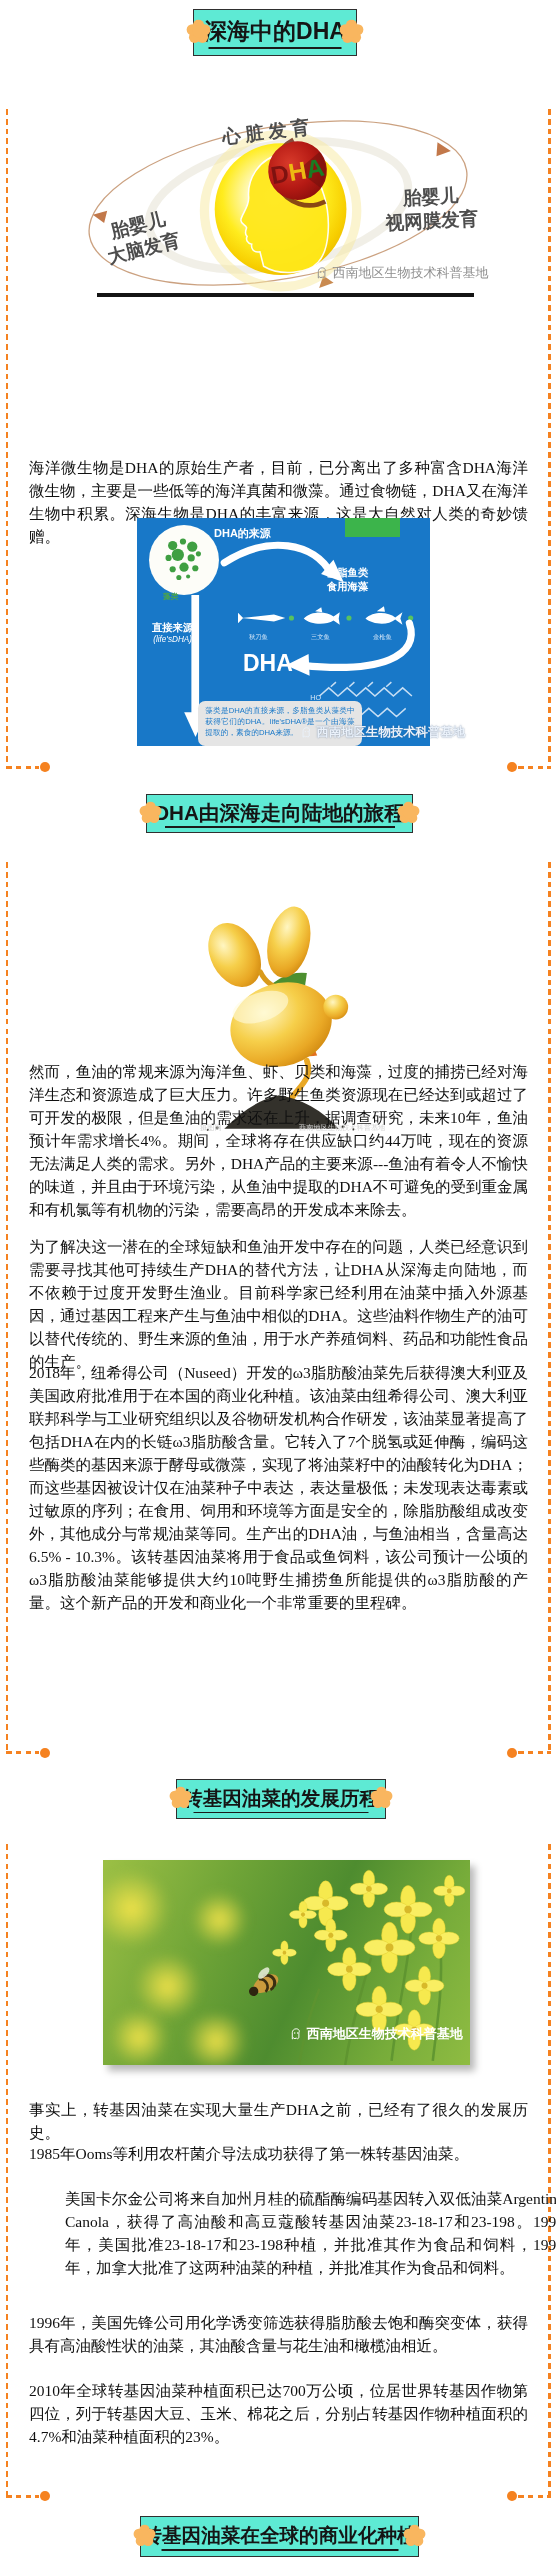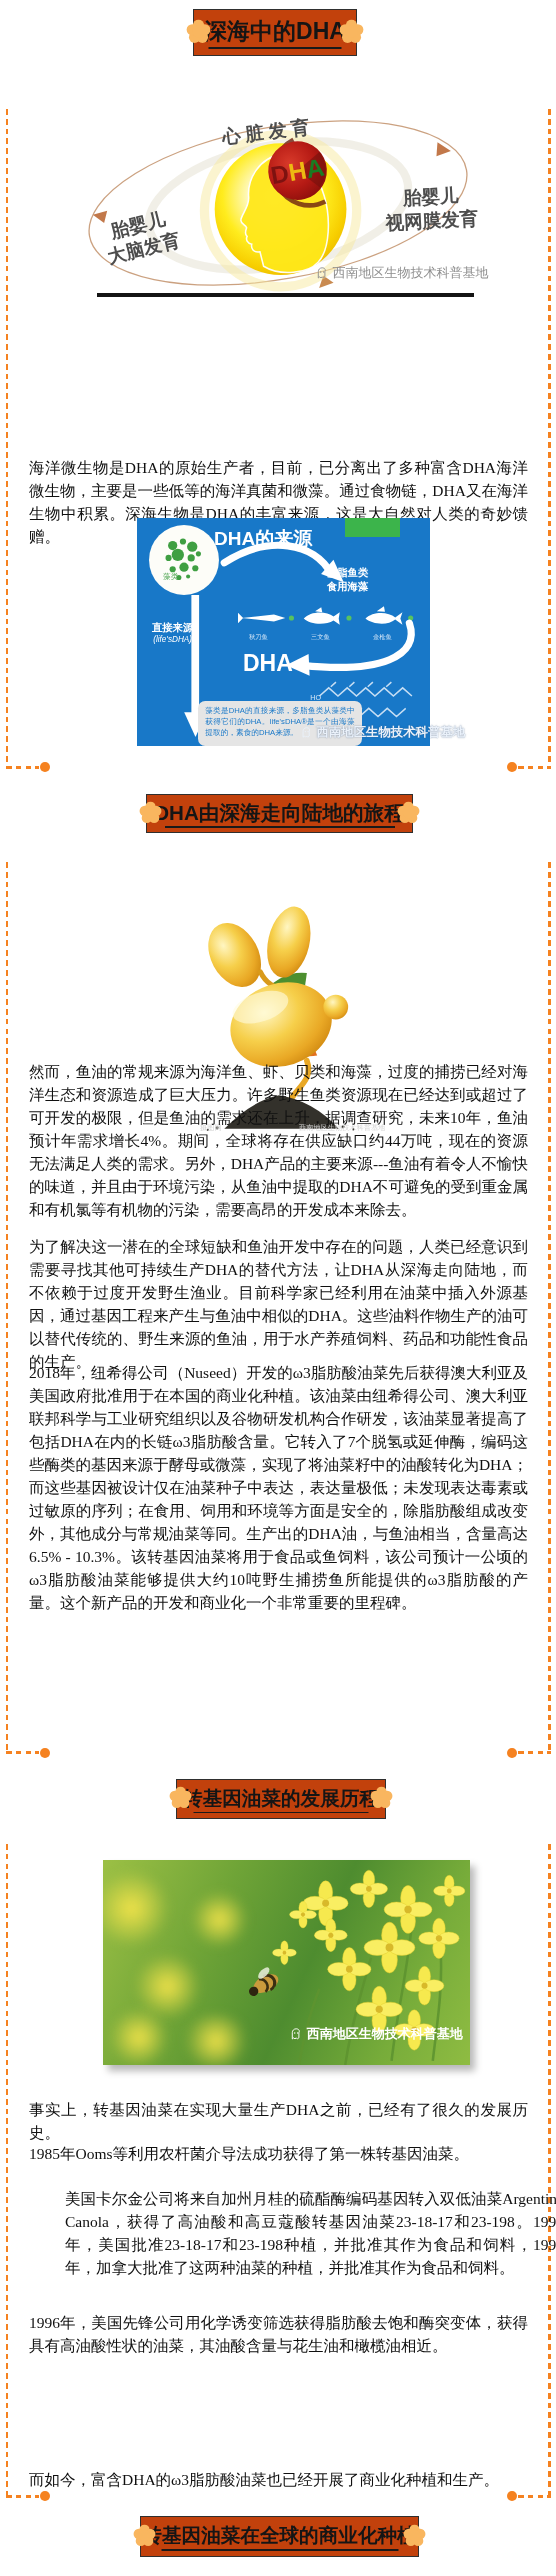--- a/index.html
+++ b/index.html
@@ -3,21 +3,21 @@
 <meta charset="utf-8">
 <style>
   html,body{margin:0;padding:0;background:#fff;}
   #page{position:relative;width:556px;height:2880px;background:#fff;overflow:hidden;
         font-family:"Liberation Serif","DejaVu Serif",serif;color:#111;}
   
   .vline{position:absolute;width:2.6px;background-image:repeating-linear-gradient(to bottom,#F58220 0 5.7px,transparent 5.7px 9.8px);}
   .harm{position:absolute;height:2.6px;width:33px;background-image:repeating-linear-gradient(to right,#F58220 0 5.7px,transparent 5.7px 9.8px);}
   .fdot{position:absolute;width:9.8px;height:9.8px;border-radius:50%;background:#F58220;}
   
-  .tbox{position:absolute;background:#c2410c;border:1.5px solid #2F2F2F;z-index:5;}
+  .tbox{position:absolute;background:#5eead4;border:1.5px solid #2F2F2F;z-index:5;}
   .tbox .ttl{position:absolute;left:0;right:0;text-align:center;font-family:"Liberation Sans","DejaVu Sans",sans-serif;
              font-weight:bold;color:#151515;white-space:nowrap;}
   .tbox .tul{position:absolute;left:50%;transform:translateX(-50%);background:#1a1a1a;}
   .star{position:absolute;top:50%;transform:translateY(-50%);z-index:6;}
   .star.l{left:-7.7px}.star.r{right:-7.7px}
   
   .para{position:absolute;left:29px;width:499px;font-size:15.5px;line-height:23px;text-align:justify;color:#101010;}
   .lead{font-family:"Liberation Sans","DejaVu Sans",sans-serif;font-weight:bold;}
   
   #fig1{position:absolute;left:77px;top:114px;width:402px;height:178px;}
@@ -235,39 +235,39 @@
       <span>西南地区生物技术科普基地</span>
     </div>
   </div>
 
   <div id="divider1"></div>
 
   <div class="para" style="top:456px;">海洋微生物是DHA的原始生产者，目前，已分离出了多种富含DHA海洋微生物，主要是一些低等的海洋真菌和微藻。通过食物链，DHA又在海洋生物中积累。深海生物是DHA的丰富来源，这是大自然对人类的奇妙馈赠。</div>
 
   <div id="info">
     <div class="abs" style="left:208px;top:0;width:55px;height:18.5px;background:#3CB44B;"></div>
-    <div class="abs wtxt" style="left:77px;top:8.2px;font-size:19px;">DHA的来源</div>
+    <div class="abs wtxt" style="left:77px;top:8.2px;font-size:11px;">DHA的来源</div>
     <svg class="abs" style="left:11.3px;top:6.2px;" width="72" height="72" viewBox="0 0 140 140">
       <circle cx="70" cy="70" r="68" fill="#FDFDF8"></circle>
       <g fill="#3F9F42">
         <circle cx="48" cy="42" r="9"></circle>
           <circle cx="68" cy="34" r="6"></circle>
           <circle cx="86" cy="44" r="10"></circle>
           <circle cx="58" cy="60" r="12"></circle>
         <circle cx="84" cy="66" r="7"></circle>
           <circle cx="40" cy="66" r="6"></circle>
           <circle cx="98" cy="58" r="5"></circle>
           <circle cx="70" cy="84" r="9"></circle>
         <circle cx="48" cy="88" r="6"></circle>
           <circle cx="92" cy="86" r="6"></circle>
           <circle cx="60" cy="104" r="5"></circle>
           <circle cx="78" cy="102" r="4"></circle>
       </g>
     </svg>
-    <div class="abs" style="left:26px;top:54px;color:#4AA34D;font-size:7.7px;font-weight:normal;">藻类</div>
+    <div class="abs" style="left:26px;top:74px;color:#4AA34D;font-size:7.7px;font-weight:bold;">藻类</div>
     <svg class="abs" style="left:77px;top:18.5px;" width="139" height="67" viewBox="0 0 270 130">
       <path d="M 20 50 C 105 -5 195 10 228 72" fill="none" stroke="#FFFFFF" stroke-width="14" stroke-linecap="round"></path>
       <polygon points="208,72 252,88 232,44" fill="#FFFFFF"></polygon>
     </svg>
     <div class="abs wtxt" style="left:190px;top:48px;font-size:10.3px;line-height:14px;">
       <div>多脂鱼类</div>
       <div>食用海藻</div>
     </div>
     <svg class="abs" style="left:47px;top:77px;" width="23" height="144" viewBox="0 0 44 280">
       <rect x="14" y="0" width="15" height="232" fill="#FFFFFF"></rect>
@@ -403,16 +403,16 @@
           <circle cx="14.5" cy="10" r="1.2" fill="currentColor"></circle>
         </svg>
       <span>西南地区生物技术科普基地</span>
     </div>
   </div>
 
   <div class="para" style="top:2098px;">事实上，转基因油菜在实现大量生产DHA之前，已经有了很久的发展历史。</div>
   <div class="para" style="top:2142px;">1985年Ooms等利用农杆菌介导法成功获得了第一株转基因油菜。</div>
   <div class="para" style="top:2187px;margin-left:36px;">美国卡尔金公司将来自加州月桂的硫酯酶编码基因转入双低油菜Argentine Canola，获得了高油酸和高豆蔻酸转基因油菜23-18-17和23-198。1994年，美国批准23-18-17和23-198种植，并批准其作为食品和饲料，1996年，加拿大批准了这两种油菜的种植，并批准其作为食品和饲料。</div>
   <div class="para" style="top:2311px;">1996年，美国先锋公司用化学诱变筛选获得脂肪酸去饱和酶突变体，获得具有高油酸性状的油菜，其油酸含量与花生油和橄榄油相近。</div>
-  <div class="para" style="top:2468px;">而如今，富含DHA的ω3脂肪酸油菜也已经开展了商业化种植和生产。</div>
+  <div class="para" style="top:2379px;">2010年全球转基因油菜种植面积已达700万公顷，位居世界转基因作物第四位，列于转基因大豆、玉米、棉花之后，分别占转基因作物种植面积的4.7%和油菜种植面积的23%。</div>
 
 </div>
 
 
 </body></html>

